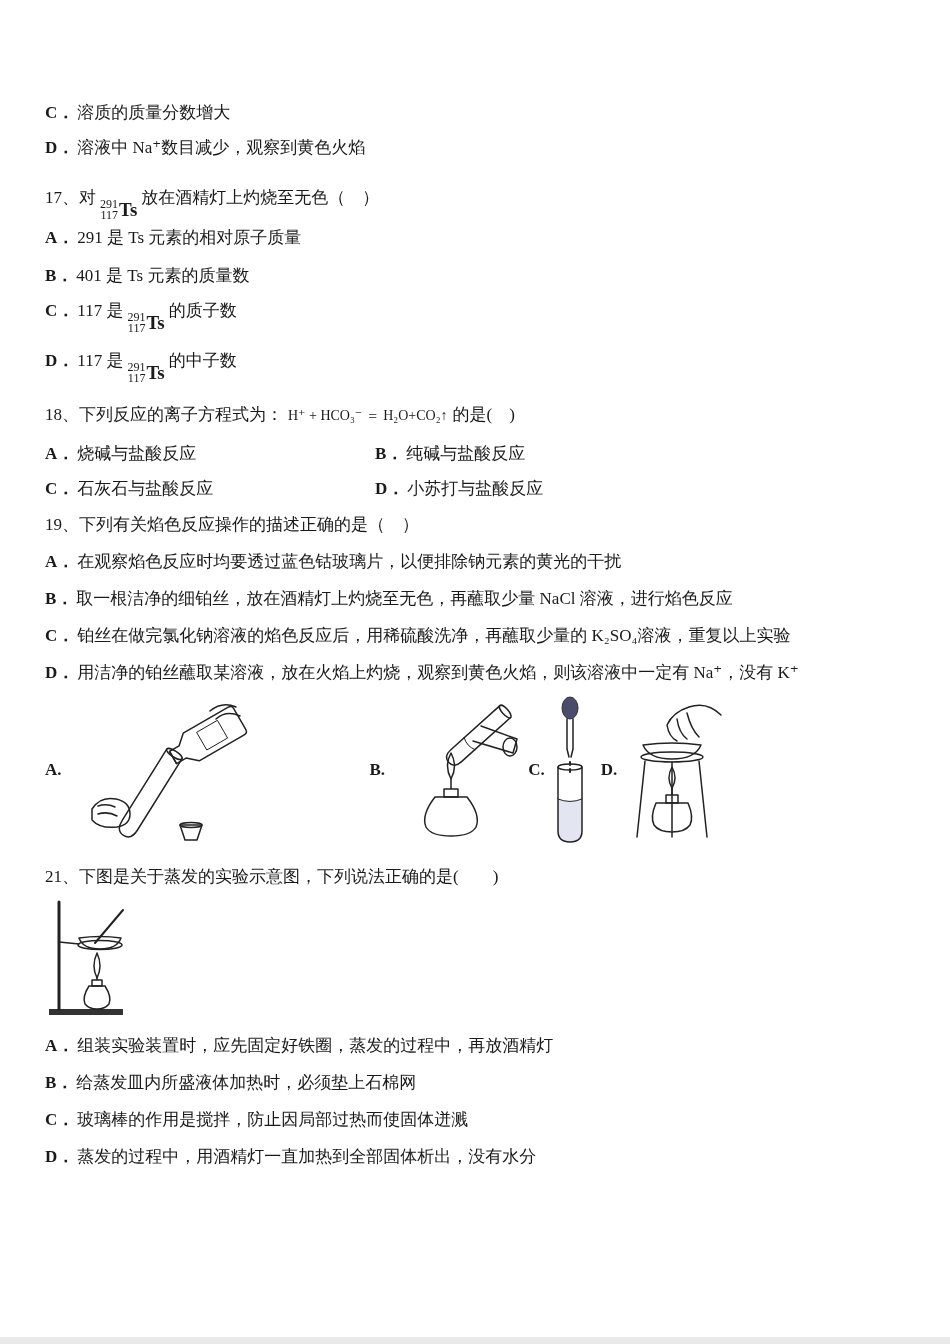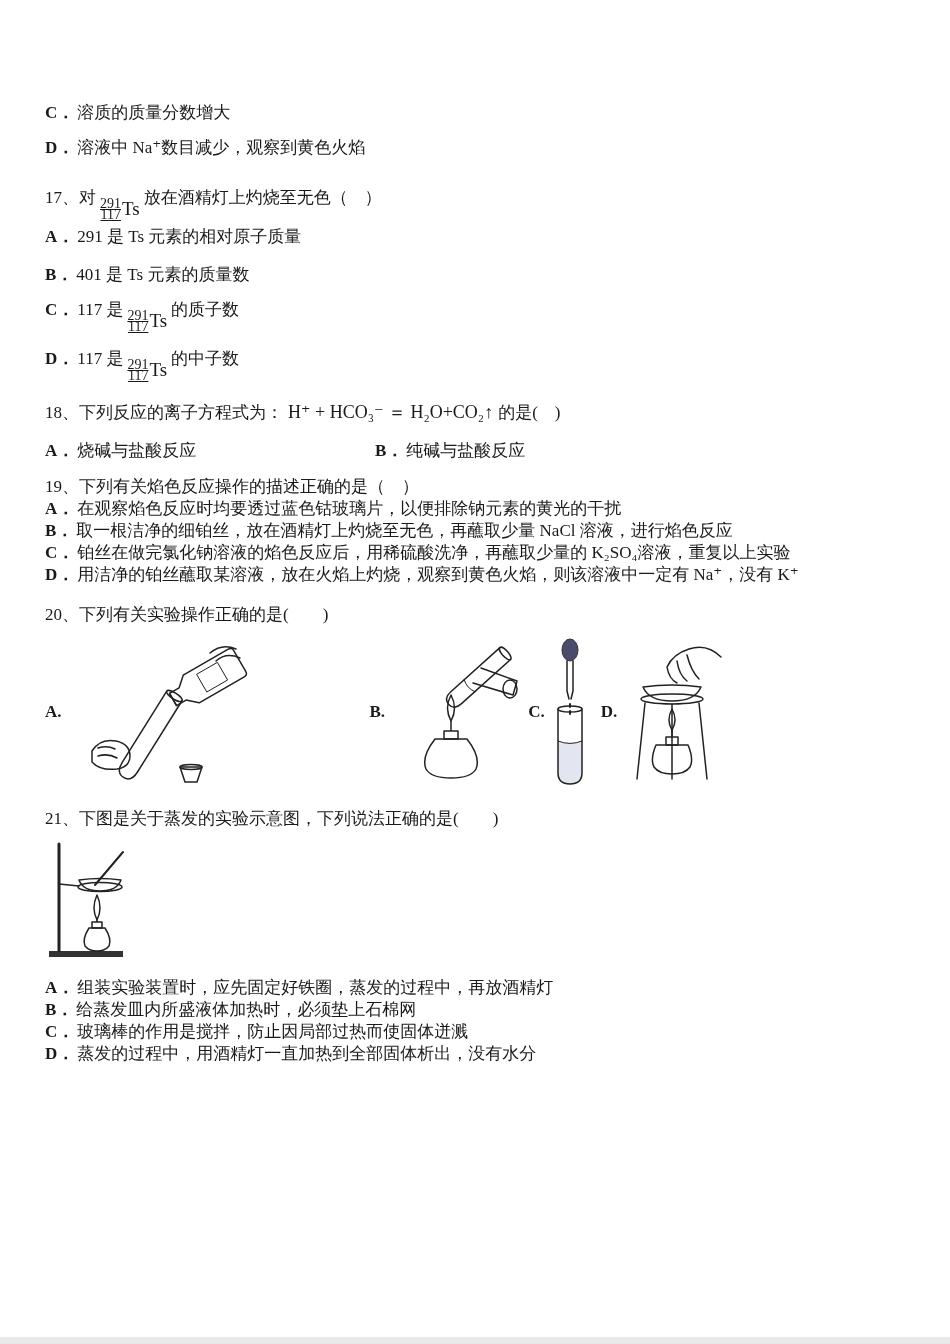--- a/index.html
+++ b/index.html
@@ -7,29 +7,29 @@
   body {
     width:950px; height:1344px; overflow:hidden; position:relative;
     color:#1a1a1a;
     font-family:"Liberation Serif","DejaVu Serif",serif;
     font-size:17px;
   }
   .page { position:relative; width:950px; height:1344px; padding:102px 43px 0 45px; }
   p { margin:0; }
   .opt, .stem { line-height:22px; }
   .lbl { font-weight:bold; margin-right:3px; }
-  .mt13{margin-top:13px} .mt14{margin-top:14px} .mt15{} .mt16{margin-top:16px}
+  .mt13{margin-top:13px} .mt14{margin-top:14px} .mt15{margin-top:15px} .mt16{margin-top:16px}
   .mt18{margin-top:18px} .mt20{margin-top:20px} .mt22{margin-top:6px} .mt28{margin-top:28px} .mt6{margin-top:6px}
 
   .nuclide { display:inline-flex; align-items:center; margin:0 4px; vertical-align:-5px; }
   .nuclide .stack { display:inline-flex; flex-direction:column; align-items:flex-end;
-                    font-size:14px; line-height:11px; margin-right:1px;text-decoration:underline; }
-  .nuclide .sym { font-size:19px; }
+                    font-size:12px; line-height:11px; margin-right:1px; }
+  .nuclide .sym { font-size:19px;font-weight:bold; }
 
-  .eq { font-size:18px; padding:0 5px; white-space:nowrap; }
+  .eq { font-size:14px; padding:0 5px; white-space:nowrap; }
 
   .two-col { display:grid; grid-template-columns:330px 1fr; }
 
   .figrow { display:flex; align-items:center; height:160px; }
   .figlbl { font-weight:bold; flex:0 0 auto; }
   .fig { flex:0 0 auto; display:block; }
   .fig-b-lbl { margin-left:118px; }
   .fig-c-lbl { margin-left:8px; }
   .fig-d-lbl { margin-left:6px; }
 
@@ -70,28 +70,31 @@
           <span>117</span>
         </span>
         <span class="sym">Ts</span>
       </span><span>的中子数</span></p>
 
   <p class="stem mt20"><span>18、下列反应的离子方程式为：</span><span class="eq">H⁺ + HCO₃⁻ ＝ H₂O+CO₂↑</span><span>的是(　)</span></p>
   <div class="two-col mt16">
     <p class="opt"><span class="lbl">A．</span><span>烧碱与盐酸反应</span></p>
     <p class="opt"><span class="lbl">B．</span><span>纯碱与盐酸反应</span></p>
   </div>
+  <div class="two-col mt13">
+    <p class="opt"><span class="lbl">C．</span><span>石灰石与盐酸反应</span></p>
+    <p class="opt"><span class="lbl">D．</span><span>小苏打与盐酸反应</span></p>
+  </div>
 
   <p class="stem mt14">19、下列有关焰色反应操作的描述正确的是（　）</p>
   <p class="opt mt15"><span class="lbl">A．</span><span>在观察焰色反应时均要透过蓝色钴玻璃片，以便排除钠元素的黄光的干扰</span></p>
   <p class="opt mt15"><span class="lbl">B．</span><span>取一根洁净的细铂丝，放在酒精灯上灼烧至无色，再蘸取少量 NaCl 溶液，进行焰色反应</span></p>
   <p class="opt mt15"><span class="lbl">C．</span><span>铂丝在做完氯化钠溶液的焰色反应后，用稀硫酸洗净，再蘸取少量的 K₂SO₄溶液，重复以上实验</span></p>
   <p class="opt mt15"><span class="lbl">D．</span><span>用洁净的铂丝蘸取某溶液，放在火焰上灼烧，观察到黄色火焰，则该溶液中一定有 Na⁺，没有 K⁺</span></p>
 
-  <p class="stem mt18">20、下列有关实验操作正确的是(　　)</p>
   <div class="figrow mt6">
 
     <span class="figlbl">A.</span>
     <svg class="fig" width="190" height="150" viewBox="0 0 190 150">
       <g stroke="#222" stroke-width="1.5" fill="none" stroke-linecap="round" stroke-linejoin="round">
         <path d="M30 114 Q38 101 54 104 Q68 107 68 119 Q68 130 55 132 Q38 134 30 125 Z M36 111 q9 -3 17 1 M36 119 q10 -3 19 2"></path>
         <g transform="translate(88,98) rotate(32)">
           <path d="M-9 -46 L-9 38 Q-9 50 0 50 Q9 50 9 38 L9 -46"></path>
           <ellipse cx="0" cy="-46" rx="9" ry="3"></ellipse>
         </g>

